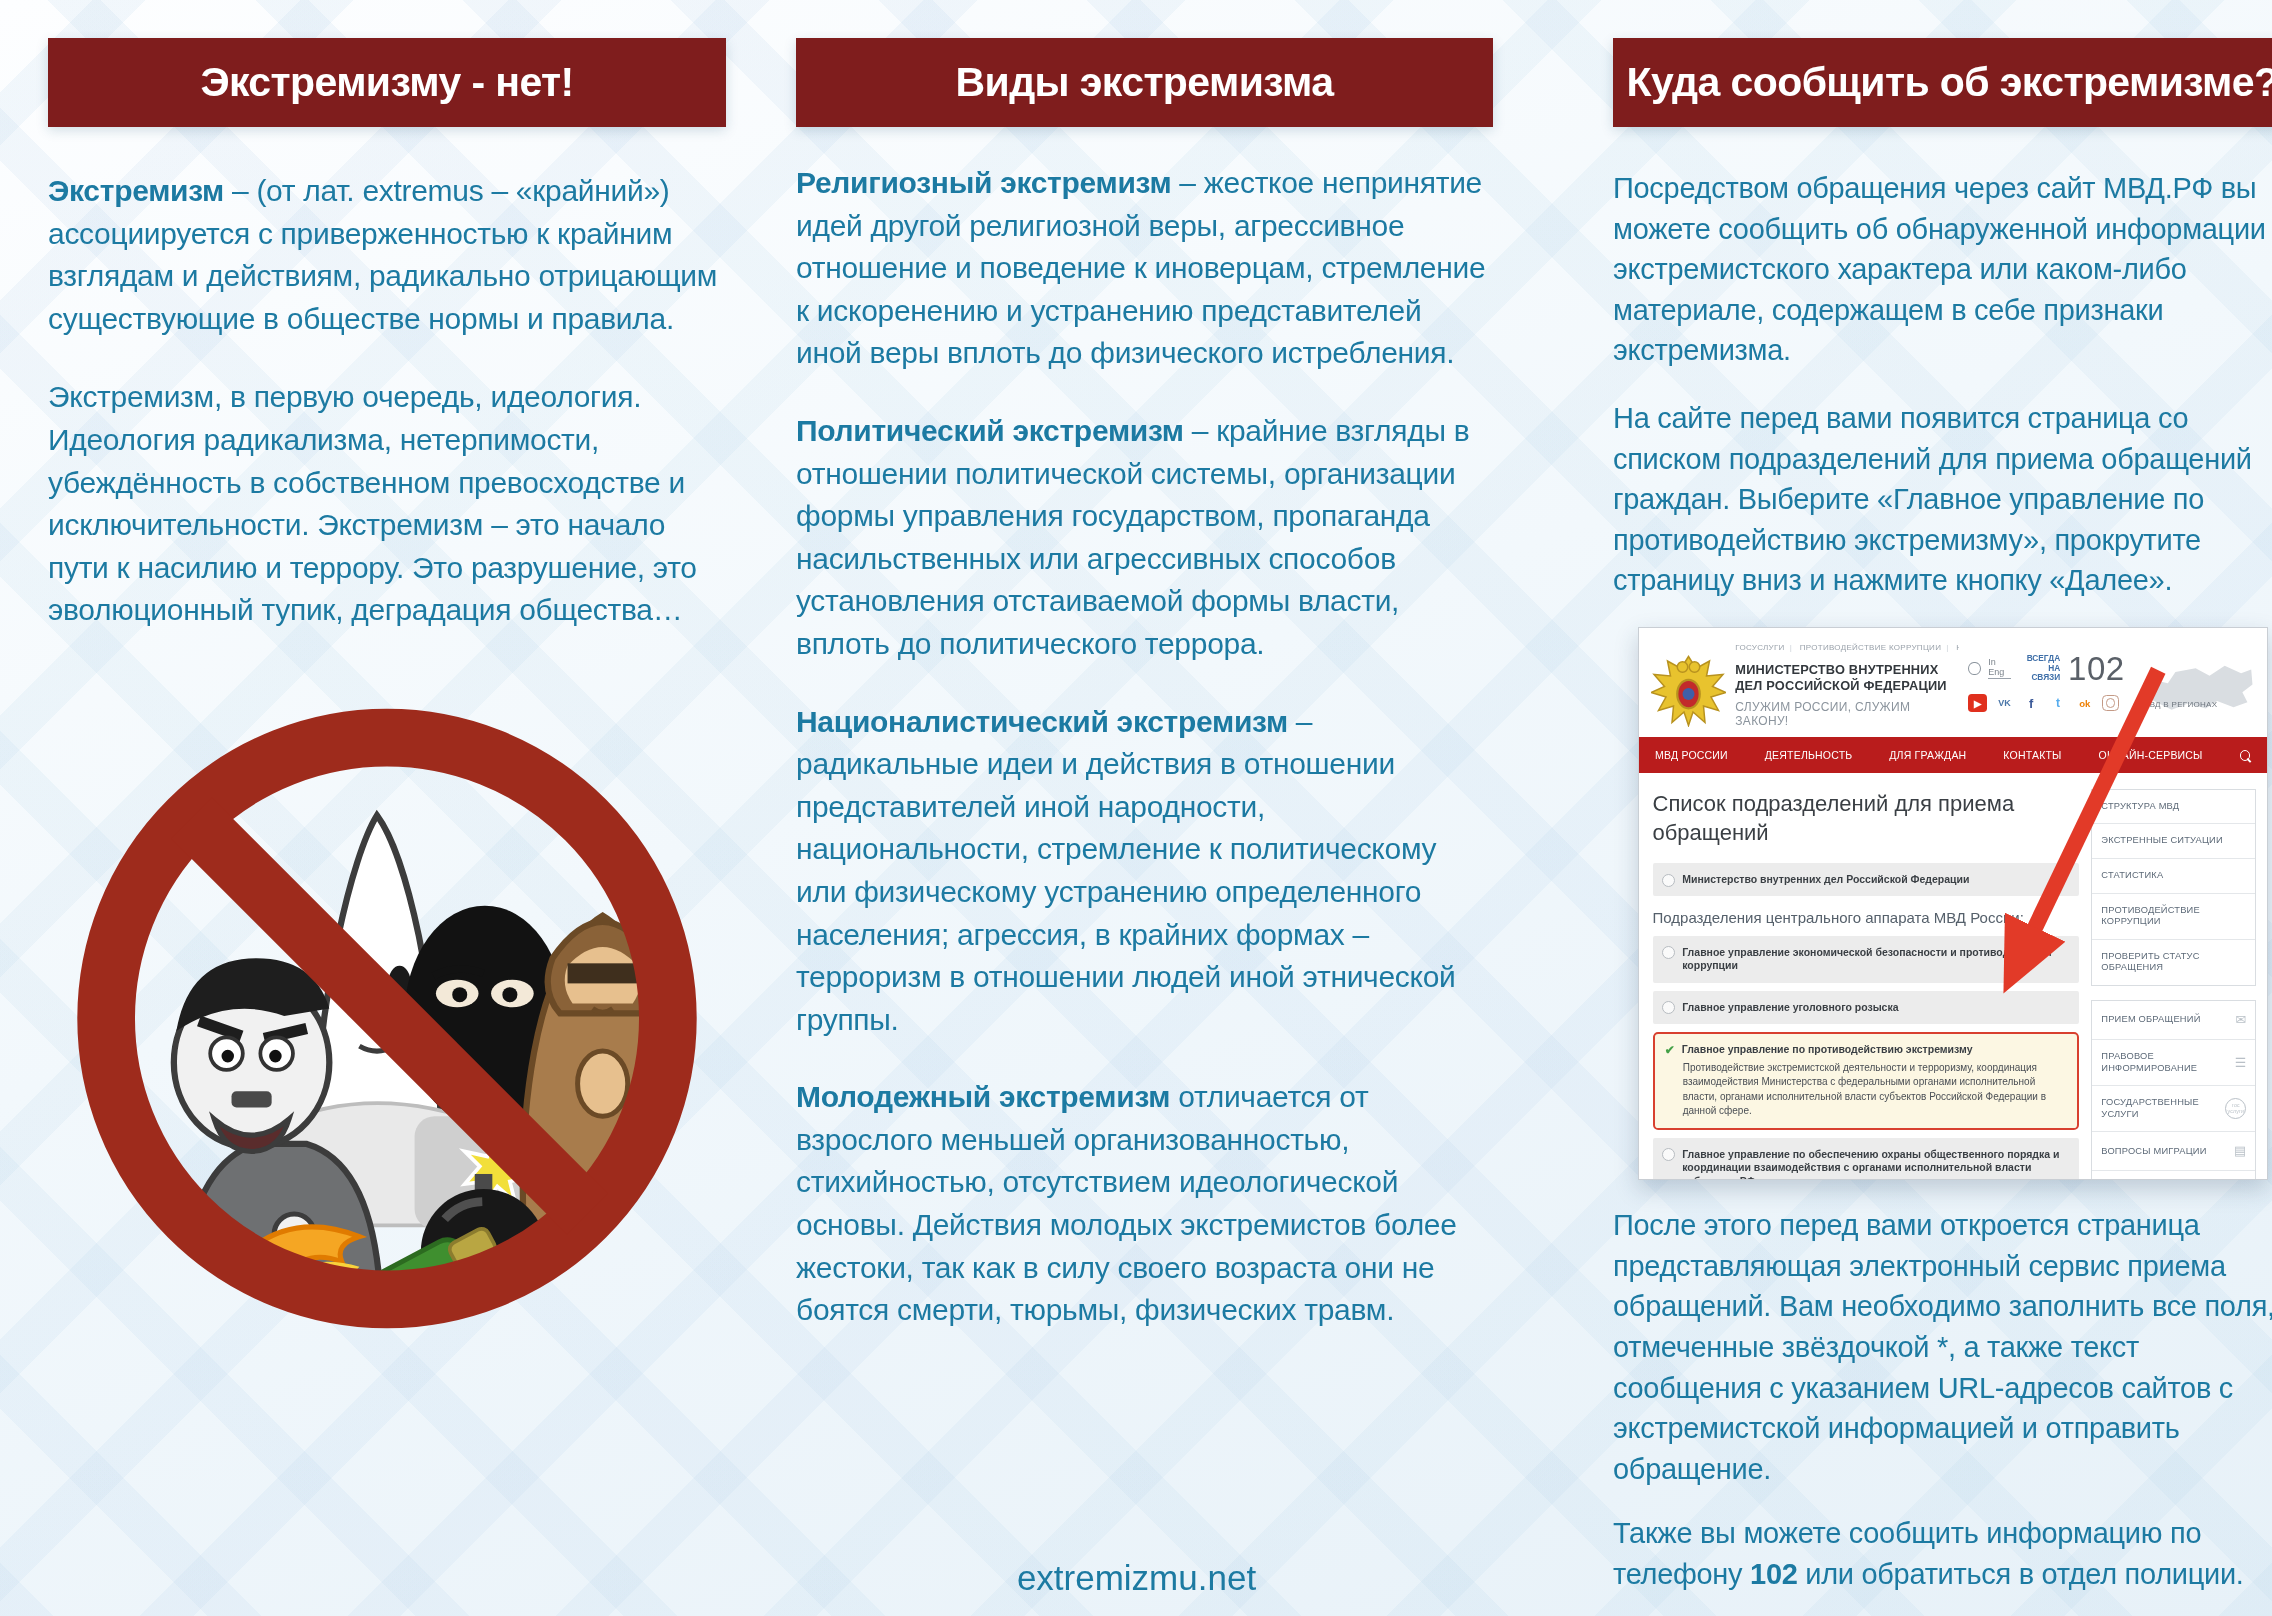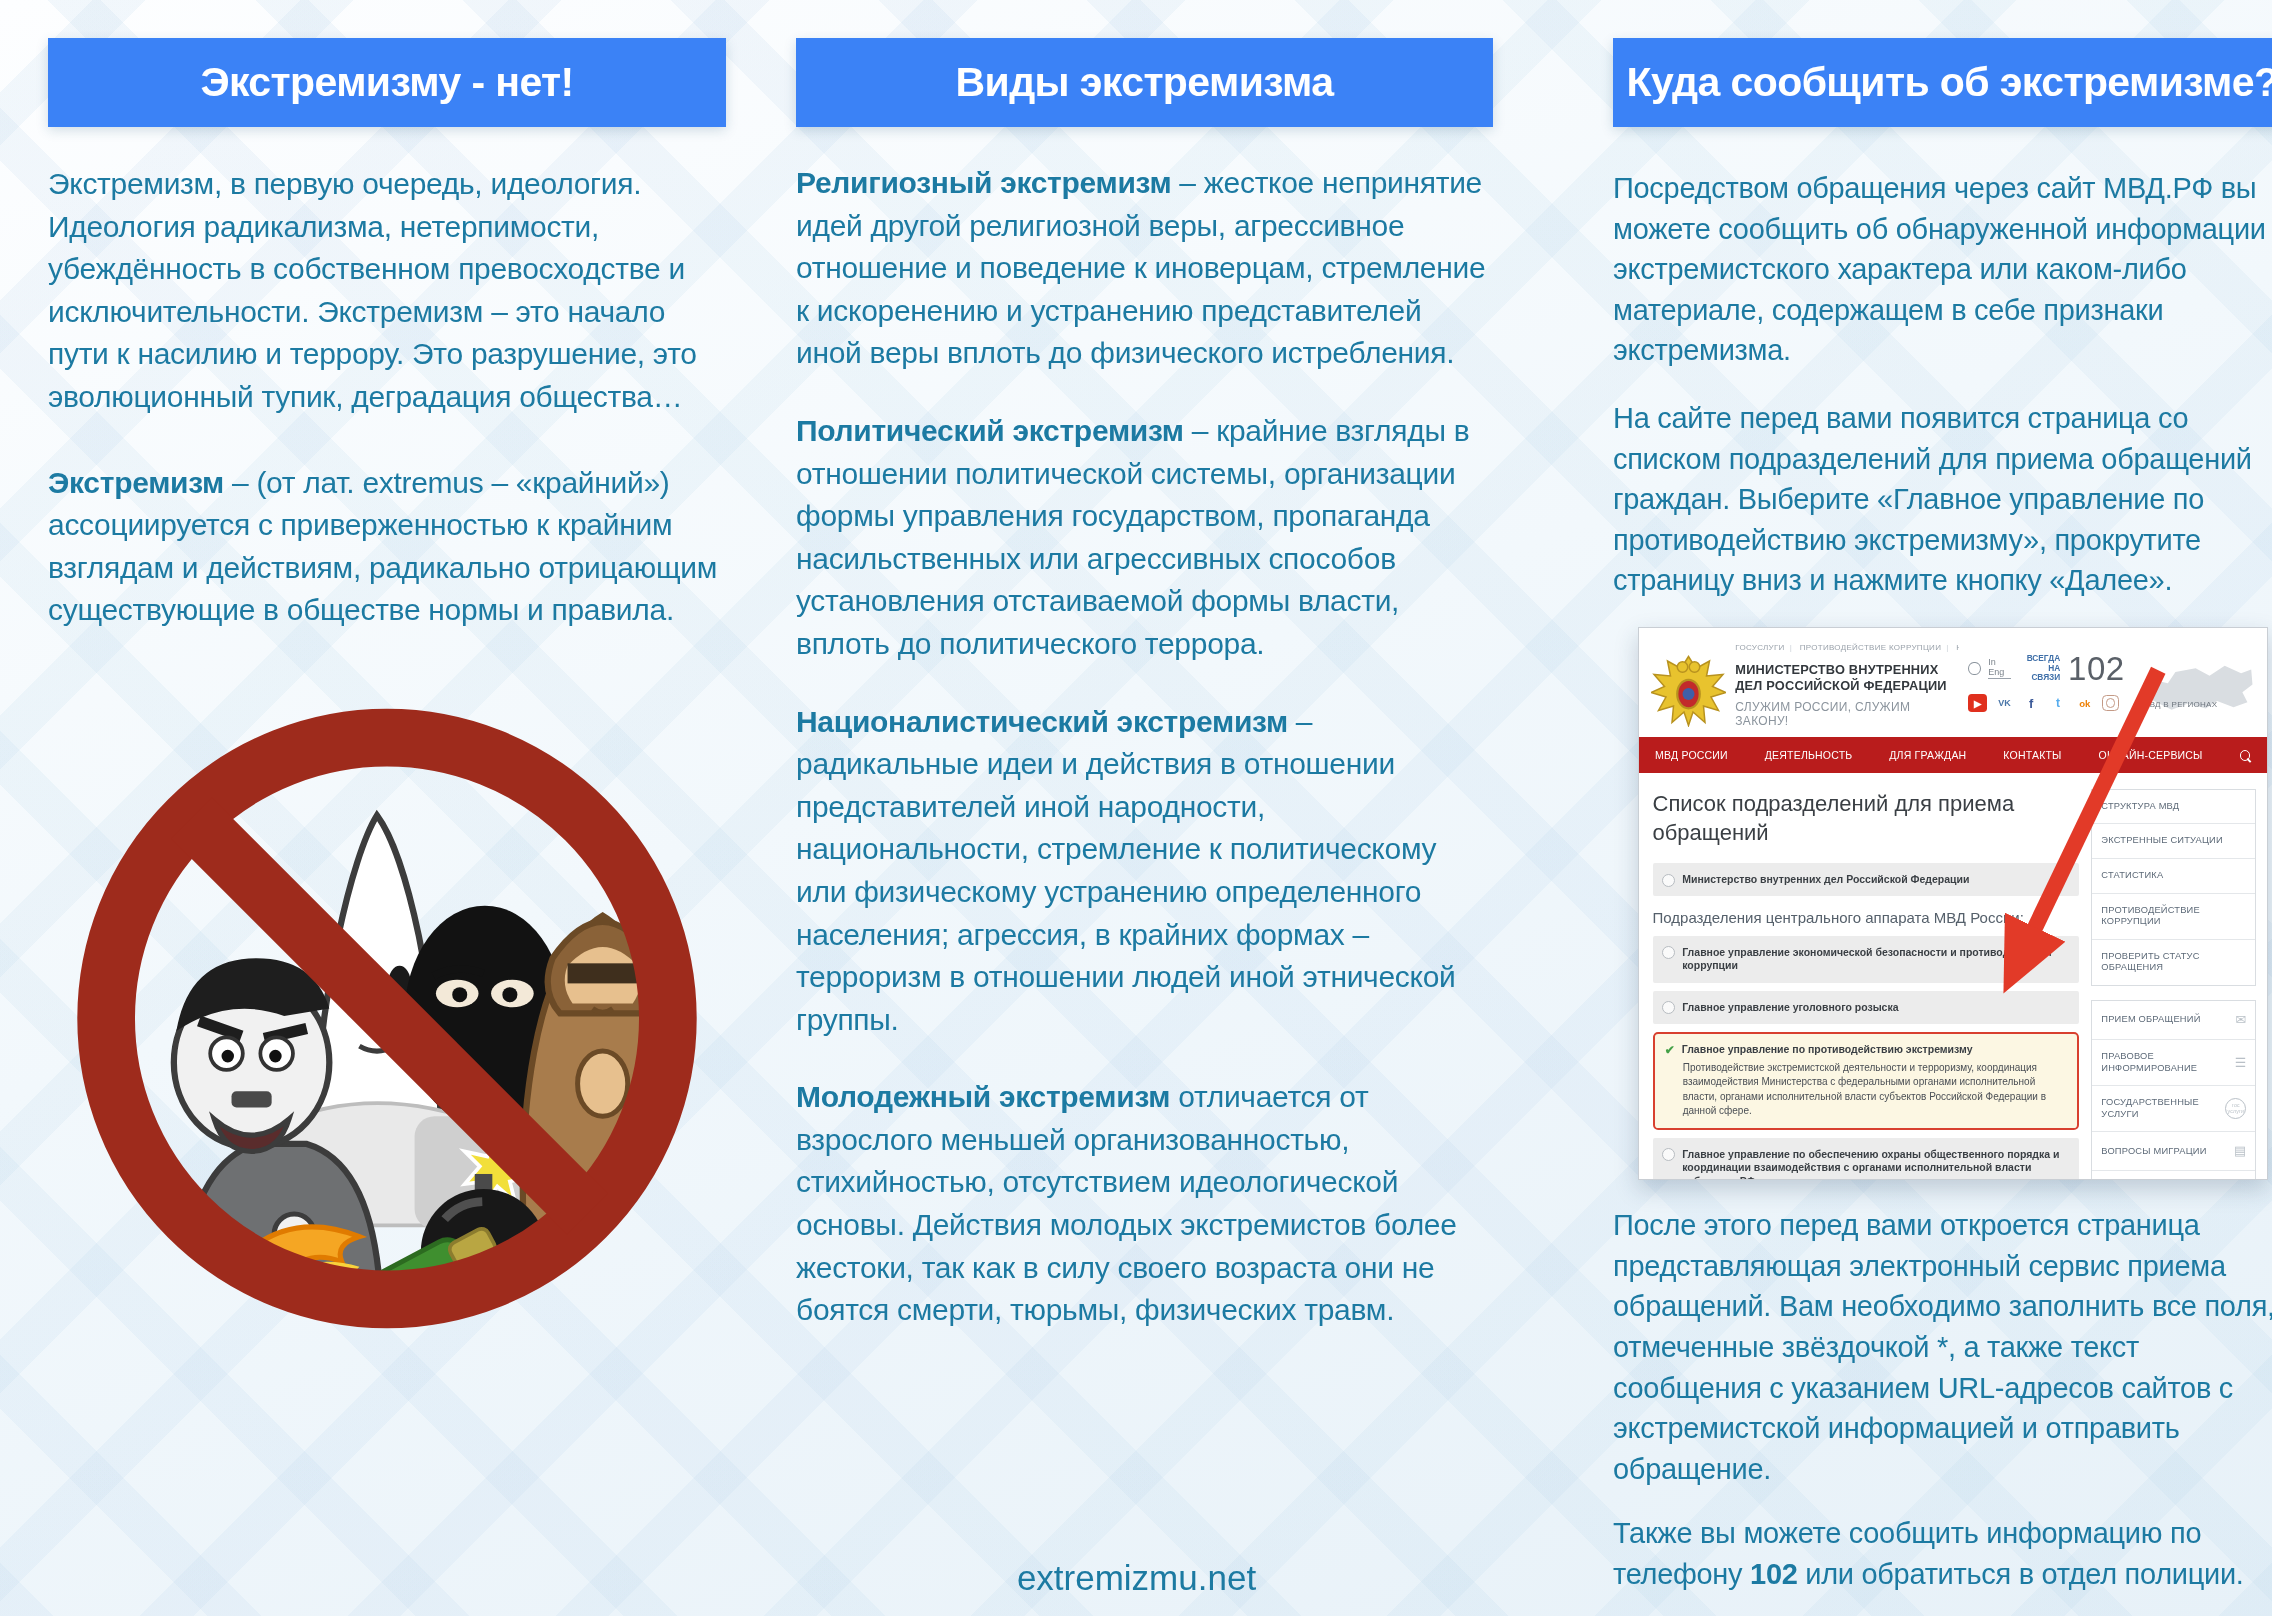--- a/index.html
+++ b/index.html
@@ -9,21 +9,21 @@
     background:
       repeating-linear-gradient(45deg, rgba(176,208,232,.14) 0 38px, rgba(255,255,255,0) 38px 147px),
       repeating-linear-gradient(-45deg, rgba(176,208,232,.14) 0 38px, rgba(255,255,255,0) 38px 147px),
       linear-gradient(160deg,#fdfeff 0%,#f2f8fc 45%,#e7f1f8 100%);
   }
   .col{position:absolute;top:38px;}
   .col1{left:48px;width:678px;}
   .col2{left:796px;width:697px;}
   .col3{left:1613px;width:679px;}
   .colhead{
-    background:#3b82f6;color:#fff;height:89px;display:flex;align-items:center;justify-content:center;
+    background:#7f1d1d;color:#fff;height:89px;display:flex;align-items:center;justify-content:center;
     font-size:41px;font-weight:bold;letter-spacing:-0.6px;box-shadow:0 3.8px 11.5px rgba(20,80,110,.18);
   }
   .p{color:#1c7aa2;font-size:30px;line-height:1.42;letter-spacing:-0.3px;text-align:left;}
   .c3 .p{font-size:29px;line-height:1.40;}
   .lead{font-weight:bold;}
   .col1 .p1{margin-top:43px;}
   .col1 .p2{margin-top:36px;}
   .col2 .sec{margin-top:35px;}
   .col2 .sec:first-of-type{margin-top:42px;}
   .col3 .p1{margin-top:41px;}
@@ -90,22 +90,22 @@
   .sideicon{color:#b9c0c7;font-size:12.8px;flex:0 0 auto;}
   .gosu{width:19px;height:19px;border:1.3px solid #b9c0c7;border-radius:50%;display:flex;align-items:center;justify-content:center;
         font-size:5.1px;color:#b9c0c7;text-align:center;line-height:1.05;flex:0 0 19px;}
   .arrow-svg{position:absolute;inset:0;pointer-events:none;}
 </style>
 </head>
 <body>
 
 <div class="col col1">
   <div class="colhead">Экстремизму - нет!</div>
+  <div class="p p1"><span class="lead">Экстремизм</span><span> – (от лат. extremus – «крайний») ассоциируется с приверженностью к крайним взглядам и действиям, радикально отрицающим существующие в обществе нормы и правила.</span></div>
   <div class="p p2">Экстремизм, в первую очередь, идеология. Идеология радикализма, нетерпимости, убеждённость в собственном превосходстве и исключительности. Экстремизм – это начало пути к насилию и террору. Это разрушение, это эволюционный тупик, деградация общества…</div>
-  <div class="p p1"><span class="lead">Экстремизм</span><span> – (от лат. extremus – «крайний») ассоциируется с приверженностью к крайним взглядам и действиям, радикально отрицающим существующие в обществе нормы и правила.</span></div>
 
   <svg class="illus" viewBox="0 0 520 520">
     <defs>
         <clipPath id="ring-clip">
           <circle cx="260" cy="260" r="222"></circle>
         </clipPath>
       </defs>
     <g clip-path="url(#ring-clip)">
 
       <g>

